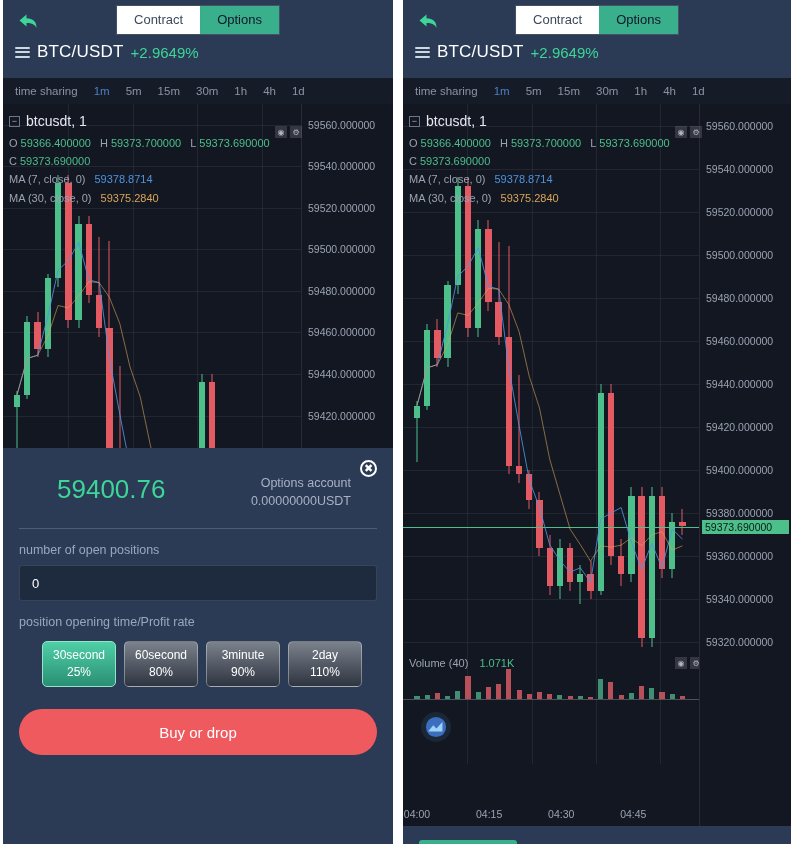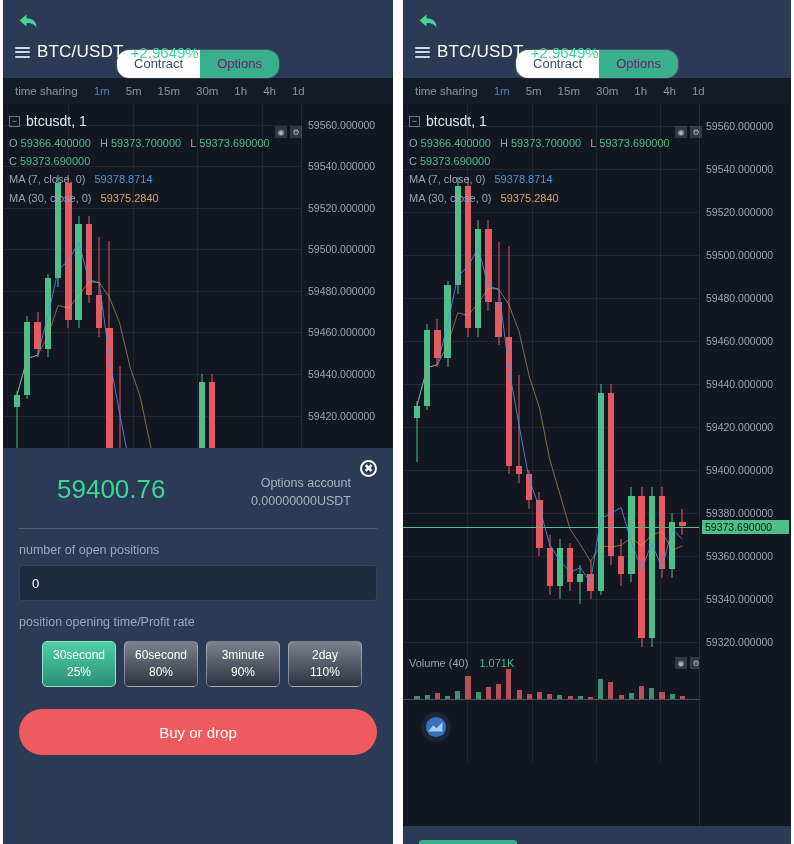--- a/index.html
+++ b/index.html
@@ -37,34 +37,33 @@
   .back-icon {
     position: absolute; left: 12px; top: 8px;
     width: 26px; height: 26px;
     color: #3dd598;
     display: flex; align-items: center; justify-content: center;
   }
   .seg {
     position: absolute; left: 50%; top: 6px;
     transform: translateX(-50%);
     display: flex;
-    border-radius: 12px;
+    border-radius: 0;
     overflow: hidden;
     box-shadow: 0 0 0 1px rgba(255,255,255,.12);
-    margin-top: 44px;
   }
   .seg-btn {
     font-size: 13px;
     padding: 6px 17px 7px;
     line-height: 15px;
     cursor: pointer;
     white-space: nowrap;
   }
   .seg-btn.inactive { background: #ffffff; color: #3d4a5c; }
-  .seg-btn.active   { background: #3aaf8c; color: #701a75; }
+  .seg-btn.active   { background: #3aaf8c; color: #0f172a; }
 
   .sym-row {
     position: absolute; left: 0; right: 0; top: 42px;
     display: flex; align-items: center;
     padding-left: 12px;
     gap: 7px;
   }
   .burger { display: inline-flex; flex-direction: column; gap: 2.5px; width: 15px; }
   .burger i { display: block; height: 2px; background: #cfd6e4; border-radius: 1px; }
   .sym-name { color: #ffffff; font-size: 17px; letter-spacing: .2px; }
@@ -581,20 +580,26 @@
           <div class="vbar down" style="left: 205.379px; width: 5.10345px; bottom: 6px; height: 17.3333px;"></div>
           <div class="vbar down" style="left: 215.586px; width: 5.10345px; bottom: 6px; height: 4px;"></div>
           <div class="vbar up" style="left: 225.793px; width: 5.10345px; bottom: 6px; height: 6px;"></div>
           <div class="vbar down" style="left: 236px; width: 5.10345px; bottom: 6px; height: 13.3333px;"></div>
           <div class="vbar up" style="left: 246.207px; width: 5.10345px; bottom: 6px; height: 10.6667px;"></div>
           <div class="vbar down" style="left: 256.414px; width: 5.10345px; bottom: 6px; height: 6.66667px;"></div>
           <div class="vbar up" style="left: 266.621px; width: 5.10345px; bottom: 6px; height: 4.66667px;"></div>
           <div class="vbar down" style="left: 276.828px; width: 5.10345px; bottom: 6px; height: 3.33333px;"></div>
         </div>
 
+      <div class="time-axis" id="timeAxis">
+          <div class="time-tick" style="left: 14px; top: 2px;">04:00</div>
+          <div class="time-tick" style="left: 86.1127px; top: 2px;">04:15</div>
+          <div class="time-tick" style="left: 158.225px; top: 2px;">04:30</div>
+          <div class="time-tick" style="left: 230.338px; top: 2px;">04:45</div>
+        </div>
     <div class="grid-line-h" style="top: 21.5385px; right: 92px;"></div>
         <div class="grid-line-h" style="top: 64.6154px; right: 92px;"></div>
         <div class="grid-line-h" style="top: 107.692px; right: 92px;"></div>
         <div class="grid-line-h" style="top: 150.769px; right: 92px;"></div>
         <div class="grid-line-h" style="top: 193.846px; right: 92px;"></div>
         <div class="grid-line-h" style="top: 236.923px; right: 92px;"></div>
         <div class="grid-line-h" style="top: 280px; right: 92px;"></div>
         <div class="grid-line-h" style="top: 323.077px; right: 92px;"></div>
         <div class="grid-line-h" style="top: 366.154px; right: 92px;"></div>
         <div class="grid-line-h" style="top: 409.231px; right: 92px;"></div>

